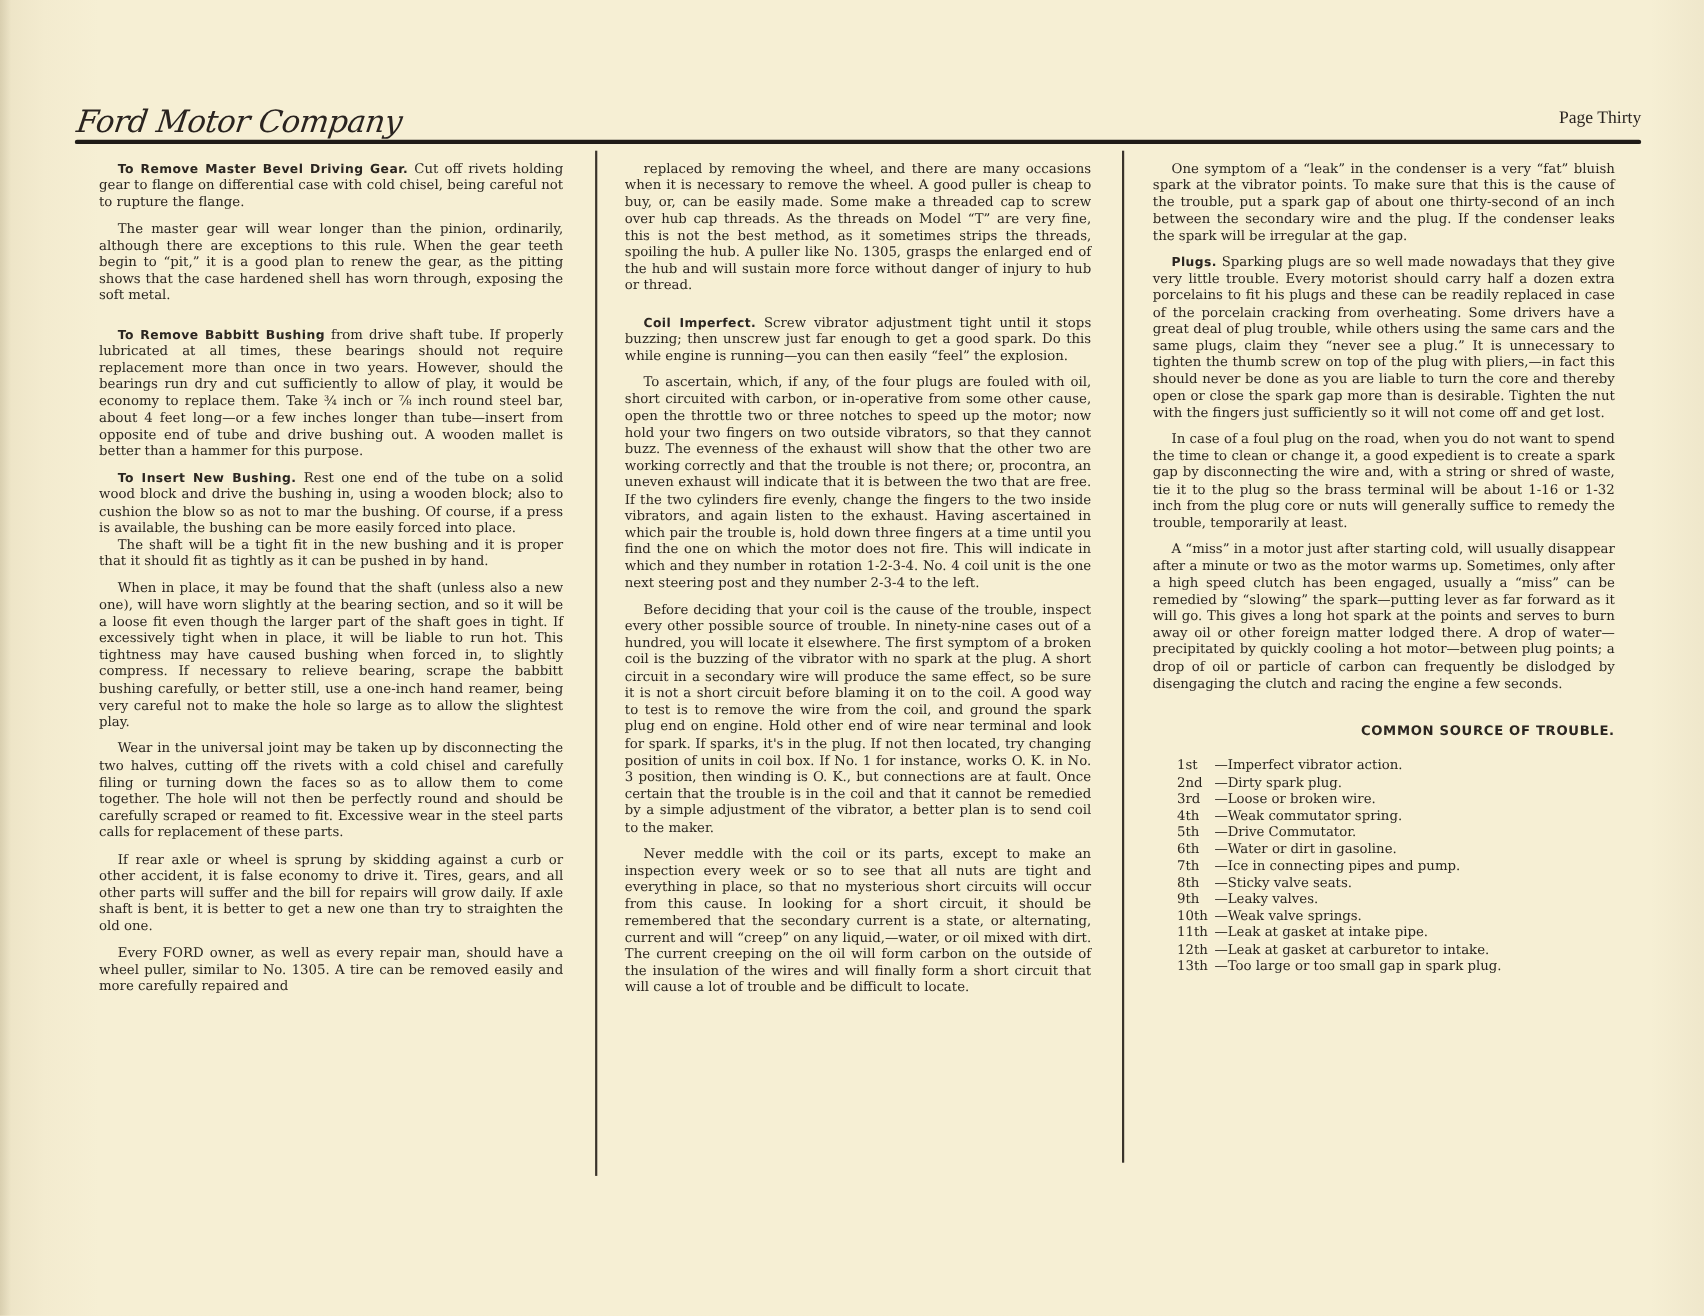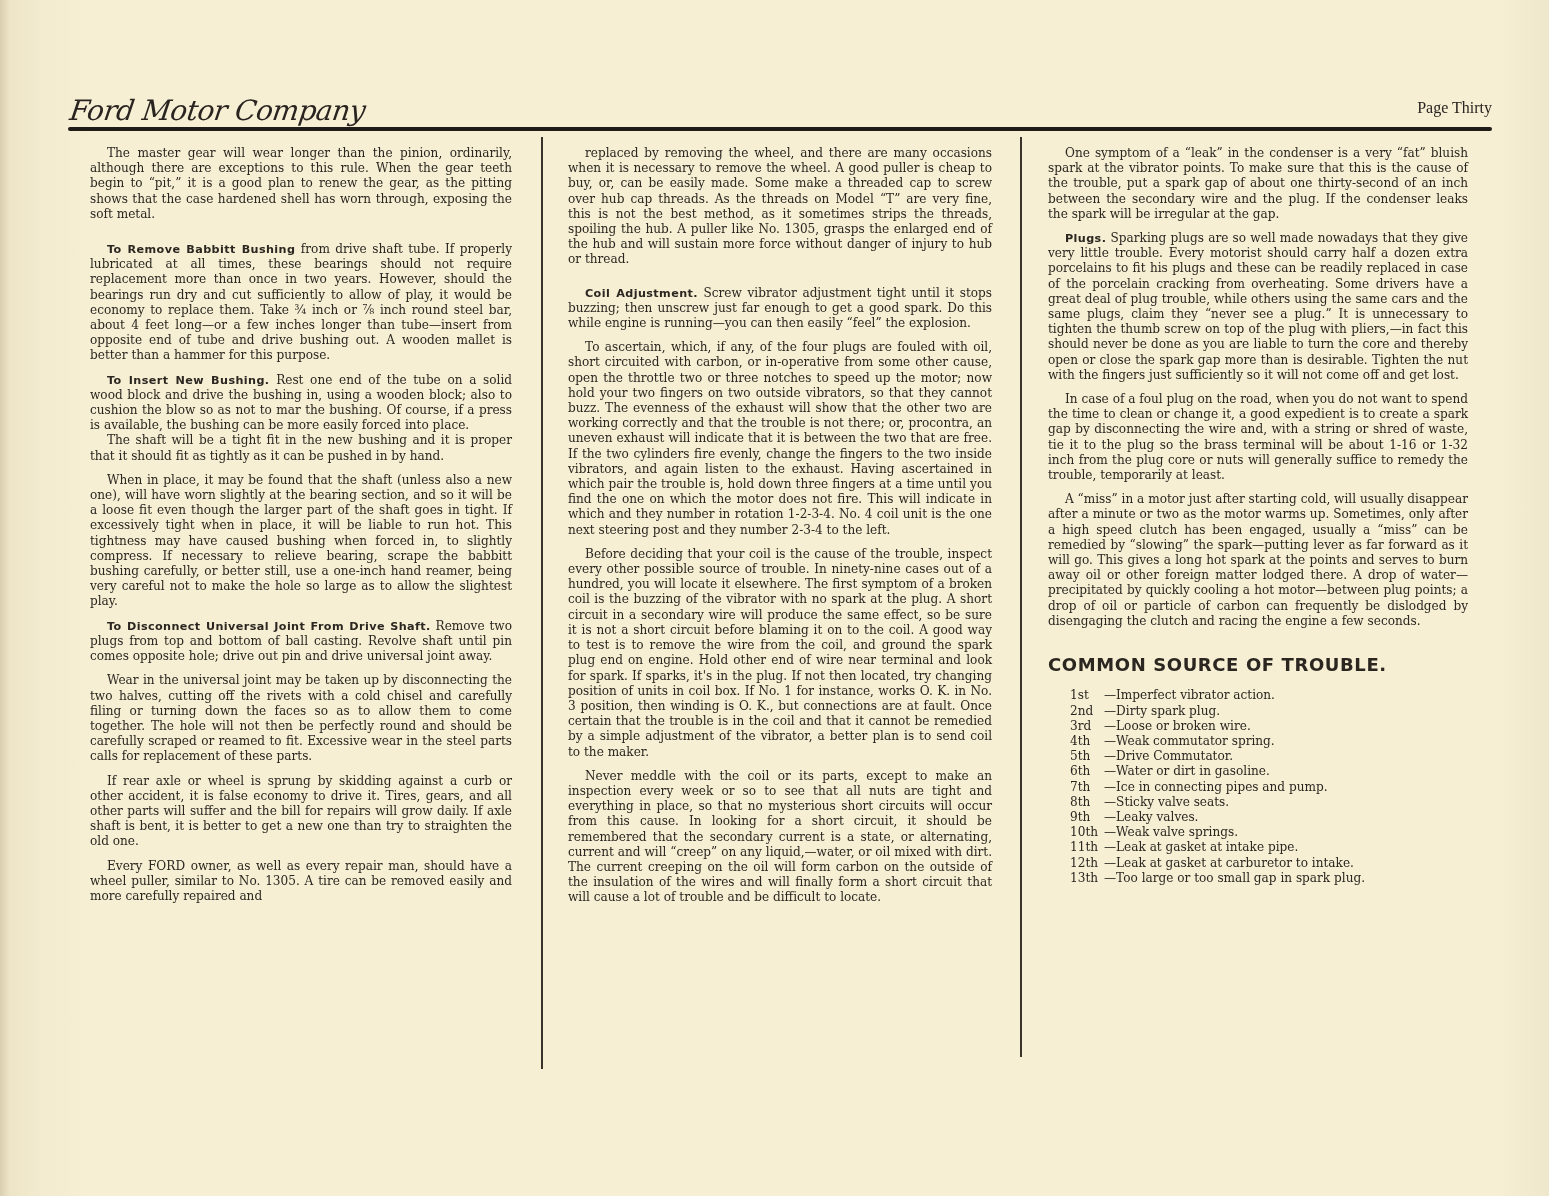--- a/index.html
+++ b/index.html
@@ -45,55 +45,55 @@
     font-size: 11.2px; letter-spacing: 0.4px;
   }
   .col1 { left: 90px; width: 422px; }
   .col2 { left: 568px; width: 424px; }
   .col3 { left: 1048px; width: 420px; }
   .divider { position: absolute; width: 2px; background: #3a332b; }
   .div1 { left: 541px; top: 137px; height: 932px; }
   .div2 { left: 1020px; top: 137px; height: 920px; }
   .section-title {
     font-family: "DejaVu Sans", sans-serif; font-weight: bold;
-    font-size: 18px; letter-spacing: 0.6px;
-    text-align: left; margin: 28px 0 16px 0; text-indent: 0;
+    font-size: 12px; letter-spacing: 0.6px;
+    text-align: right; margin: 28px 0 16px 0; text-indent: 0;
   }
   .trouble-list { list-style: none; margin: 0; padding: 0 0 0 22px; }
   .trouble-list li { font-size: 12.1px; line-height: 15.2px; white-space: nowrap; }
   .trouble-list .num { display: inline-block; width: 34px; text-align: left; }
 </style>
 </head>
 <body>
 
 <div class="page">
   <div class="binding-shadow"></div>
 
   <div class="header-logo">Ford Motor Company</div>
   <div class="header-page">Page Thirty</div>
   <div class="header-rule"></div>
 
   <div class="divider div1"></div>
   <div class="divider div2"></div>
 
   <div class="col col1">
+    <p><span class="lead">To Remove Master Bevel Driving Gear.</span><span> Cut off rivets holding gear to flange on differential case with cold chisel, being careful not to rupture the flange.</span></p>
     <p style="margin-bottom:20px"><span>The master gear will wear longer than the pinion, ordinarily, although there are exceptions to this rule. When the gear teeth begin to “pit,” it is a good plan to renew the gear, as the pitting shows that the case hardened shell has worn through, exposing the soft metal.</span></p>
     <p><span class="lead">To Remove Babbitt Bushing</span><span> from drive shaft tube. If properly lubricated at all times, these bearings should not require replacement more than once in two years. However, should the bearings run dry and cut sufficiently to allow of play, it would be economy to replace them. Take ¾ inch or ⅞ inch round steel bar, about 4 feet long—or a few inches longer than tube—insert from opposite end of tube and drive bushing out. A wooden mallet is better than a hammer for this purpose.</span></p>
     <p class="tight"><span class="lead">To Insert New Bushing.</span><span> Rest one end of the tube on a solid wood block and drive the bushing in, using a wooden block; also to cushion the blow so as not to mar the bushing. Of course, if a press is available, the bushing can be more easily forced into place.</span></p>
     <p><span>The shaft will be a tight fit in the new bushing and it is proper that it should fit as tightly as it can be pushed in by hand.</span></p>
     <p><span>When in place, it may be found that the shaft (unless also a new one), will have worn slightly at the bearing section, and so it will be a loose fit even though the larger part of the shaft goes in tight. If excessively tight when in place, it will be liable to run hot. This tightness may have caused bushing when forced in, to slightly compress. If necessary to relieve bearing, scrape the babbitt bushing carefully, or better still, use a one-inch hand reamer, being very careful not to make the hole so large as to allow the slightest play.</span></p>
-    <p><span class="lead">To Disconnect Universal Joint From Drive Shaft.</span><span> Remove two plugs from top and bottom of ball casting. Revolve shaft until pin comes opposite hole; drive out pin and drive universal joint away.</span></p>
     <p><span>Wear in the universal joint may be taken up by disconnecting the two halves, cutting off the rivets with a cold chisel and carefully filing or turning down the faces so as to allow them to come together. The hole will not then be perfectly round and should be carefully scraped or reamed to fit. Excessive wear in the steel parts calls for replacement of these parts.</span></p>
     <p><span>If rear axle or wheel is sprung by skidding against a curb or other accident, it is false economy to drive it. Tires, gears, and all other parts will suffer and the bill for repairs will grow daily. If axle shaft is bent, it is better to get a new one than try to straighten the old one.</span></p>
     <p><span>Every FORD owner, as well as every repair man, should have a wheel puller, similar to No. 1305. A tire can be removed easily and more carefully repaired and</span></p>
   </div>
 
   <div class="col col2">
     <p style="margin-bottom:18px"><span>replaced by removing the wheel, and there are many occasions when it is necessary to remove the wheel. A good puller is cheap to buy, or, can be easily made. Some make a threaded cap to screw over hub cap threads. As the threads on Model “T” are very fine, this is not the best method, as it sometimes strips the threads, spoiling the hub. A puller like No. 1305, grasps the enlarged end of the hub and will sustain more force without danger of injury to hub or thread.</span></p>
-    <p><span class="lead">Coil Adjustment.</span><span> Screw vibrator adjustment tight until it stops buzzing; then unscrew just far enough to get a good spark. Do this while engine is running—you can then easily “feel” the explosion.</span></p>
+    <p><span class="lead">Coil Imperfect.</span><span> Screw vibrator adjustment tight until it stops buzzing; then unscrew just far enough to get a good spark. Do this while engine is running—you can then easily “feel” the explosion.</span></p>
     <p><span>To ascertain, which, if any, of the four plugs are fouled with oil, short circuited with carbon, or in-operative from some other cause, open the throttle two or three notches to speed up the motor; now hold your two fingers on two outside vibrators, so that they cannot buzz. The evenness of the exhaust will show that the other two are working correctly and that the trouble is not there; or, procontra, an uneven exhaust will indicate that it is between the two that are free. If the two cylinders fire evenly, change the fingers to the two inside vibrators, and again listen to the exhaust. Having ascertained in which pair the trouble is, hold down three fingers at a time until you find the one on which the motor does not fire. This will indicate in which and they number in rotation 1-2-3-4. No. 4 coil unit is the one next steering post and they number 2-3-4 to the left.</span></p>
     <p><span>Before deciding that your coil is the cause of the trouble, inspect every other possible source of trouble. In ninety-nine cases out of a hundred, you will locate it elsewhere. The first symptom of a broken coil is the buzzing of the vibrator with no spark at the plug. A short circuit in a secondary wire will produce the same effect, so be sure it is not a short circuit before blaming it on to the coil. A good way to test is to remove the wire from the coil, and ground the spark plug end on engine. Hold other end of wire near terminal and look for spark. If sparks, it's in the plug. If not then located, try changing position of units in coil box. If No. 1 for instance, works O. K. in No. 3 position, then winding is O. K., but connections are at fault. Once certain that the trouble is in the coil and that it cannot be remedied by a simple adjustment of the vibrator, a better plan is to send coil to the maker.</span></p>
     <p><span>Never meddle with the coil or its parts, except to make an inspection every week or so to see that all nuts are tight and everything in place, so that no mysterious short circuits will occur from this cause. In looking for a short circuit, it should be remembered that the secondary current is a state, or alternating, current and will “creep” on any liquid,—water, or oil mixed with dirt. The current creeping on the oil will form carbon on the outside of the insulation of the wires and will finally form a short circuit that will cause a lot of trouble and be difficult to locate.</span></p>
   </div>
 
   <div class="col col3">
     <p style=""><span>One symptom of a “leak” in the condenser is a very “fat” bluish spark at the vibrator points. To make sure that this is the cause of the trouble, put a spark gap of about one thirty-second of an inch between the secondary wire and the plug. If the condenser leaks the spark will be irregular at the gap.</span></p>
     <p><span class="lead">Plugs.</span><span> Sparking plugs are so well made nowadays that they give very little trouble. Every motorist should carry half a dozen extra porcelains to fit his plugs and these can be readily replaced in case of the porcelain cracking from overheating. Some drivers have a great deal of plug trouble, while others using the same cars and the same plugs, claim they “never see a plug.” It is unnecessary to tighten the thumb screw on top of the plug with pliers,—in fact this should never be done as you are liable to turn the core and thereby open or close the spark gap more than is desirable. Tighten the nut with the fingers just sufficiently so it will not come off and get lost.</span></p>
     <p><span>In case of a foul plug on the road, when you do not want to spend the time to clean or change it, a good expedient is to create a spark gap by disconnecting the wire and, with a string or shred of waste, tie it to the plug so the brass terminal will be about 1-16 or 1-32 inch from the plug core or nuts will generally suffice to remedy the trouble, temporarily at least.</span></p>
     <p><span>A “miss” in a motor just after starting cold, will usually disappear after a minute or two as the motor warms up. Sometimes, only after a high speed clutch has been engaged, usually a “miss” can be remedied by “slowing” the spark—putting lever as far forward as it will go. This gives a long hot spark at the points and serves to burn away oil or other foreign matter lodged there. A drop of water—precipitated by quickly cooling a hot motor—between plug points; a drop of oil or particle of carbon can frequently be dislodged by disengaging the clutch and racing the engine a few seconds.</span></p>

